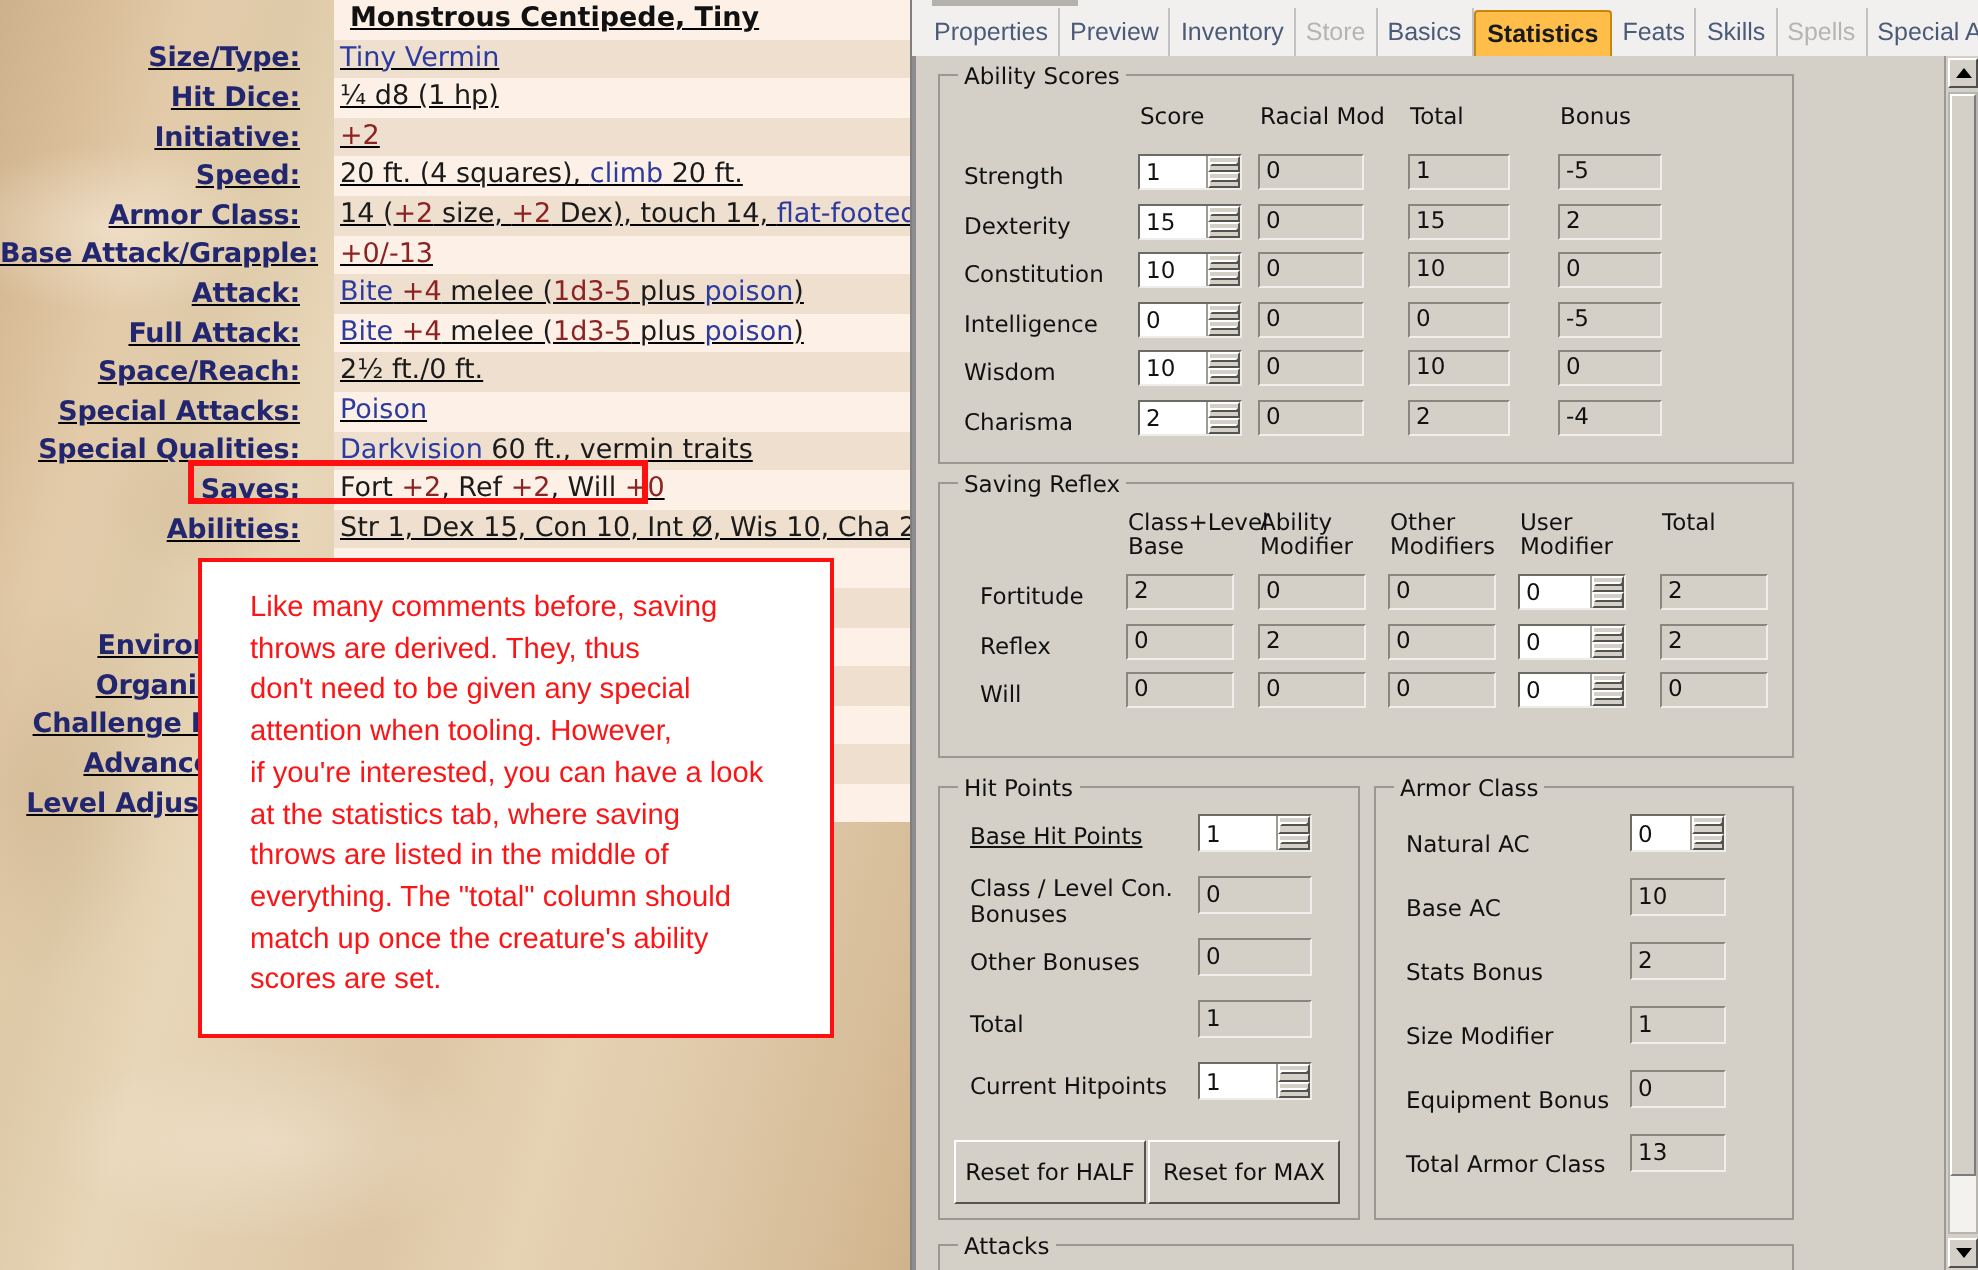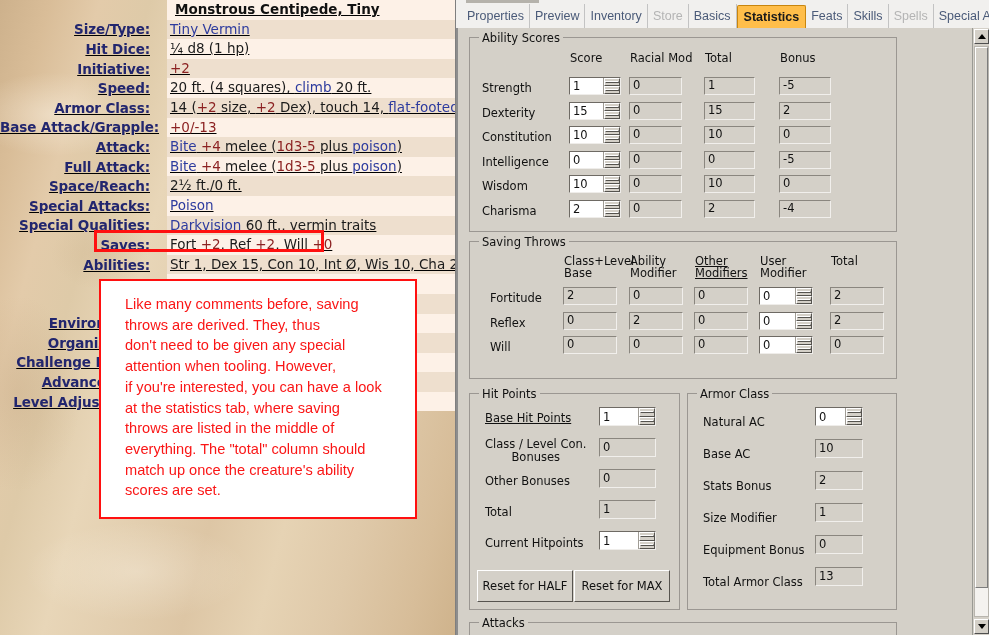--- a/index.html
+++ b/index.html
@@ -198,21 +198,20 @@
   .colhead {
     position: absolute;
     font-size: 11.5px; color: #111;
     line-height: 12px;
     white-space: pre-line;
   }
   .rowlabel {
     position: absolute;
     font-size: 11.5px; color: #111;
     white-space: nowrap;
-    text-align: center;
   }
 
   
   .fld {
     position: absolute;
     box-sizing: border-box;
     font-size: 11.5px;
     color: #111;
     padding-left: 3px;
     line-height: 1;
@@ -504,27 +503,27 @@
                 </div>
               </div>
             </div>
             <div class="fld ro" style="left:159px;top:162px;width:53px;height:18px;">0</div>
             <div class="fld ro" style="left:234px;top:162px;width:51px;height:18px;">2</div>
             <div class="fld ro" style="left:309px;top:162px;width:52px;height:18px;">-4</div>
           </div>
       </div>
 
       <div class="group" id="grp-saves" style="left:11px; top:213px; width:428px; height:138px;">
-        <div class="gtitle">Saving Throws</div>
+        <div class="gtitle">Saving Reflex</div>
         <div id="saves-host">
             <div class="colhead" style="left:94px;top:13px;">Class+Level
 Base</div>
             <div class="colhead" style="left:160px;top:13px;">Ability
 Modifier</div>
-            <div class="colhead" style="left:225px;top:13px;text-decoration:underline;">Other
+            <div class="colhead" style="left:225px;top:13px;">Other
 Modifiers</div>
             <div class="colhead" style="left:290px;top:13px;">User
 Modifier</div>
             <div class="colhead" style="left:361px;top:13px;">Total</div>
             <div class="rowlabel" style="left:20px;top:49px;">Fortitude</div>
             <div class="fld ro" style="left:93px;top:45px;width:54px;height:18px;">2</div>
             <div class="fld ro" style="left:159px;top:45px;width:54px;height:18px;">0</div>
             <div class="fld ro" style="left:224px;top:45px;width:54px;height:18px;">0</div>
             <div class="spin" style="left:289px;top:45px;width:54px;height:18px;">
               <div class="sval">0</div>

